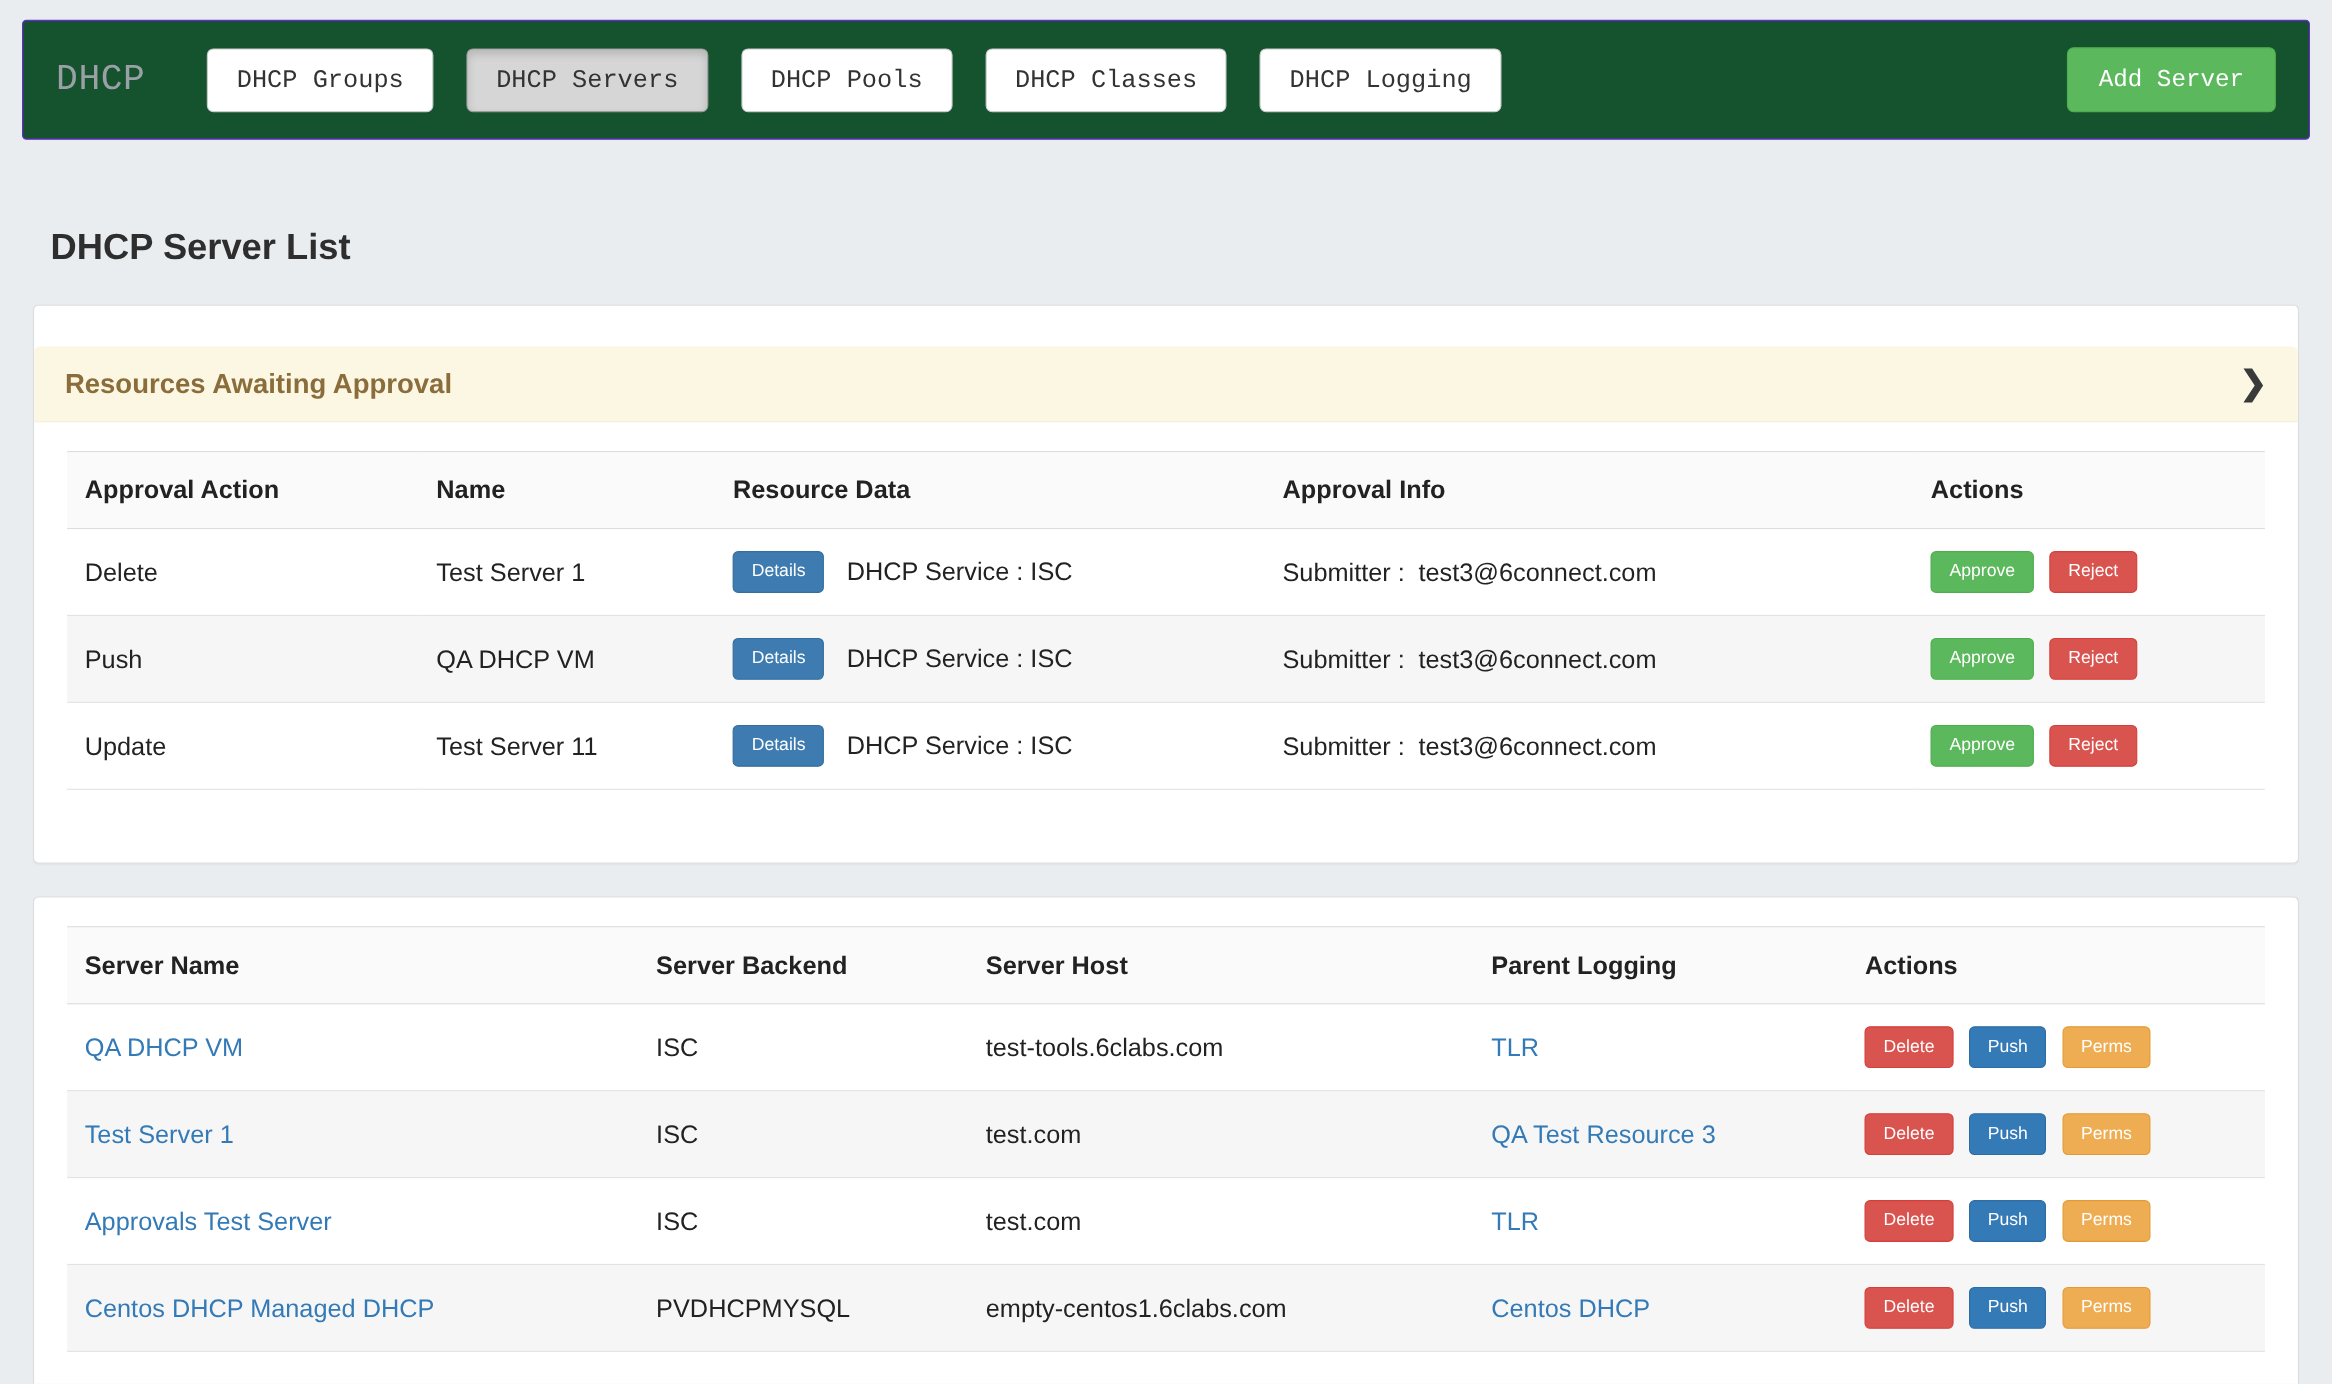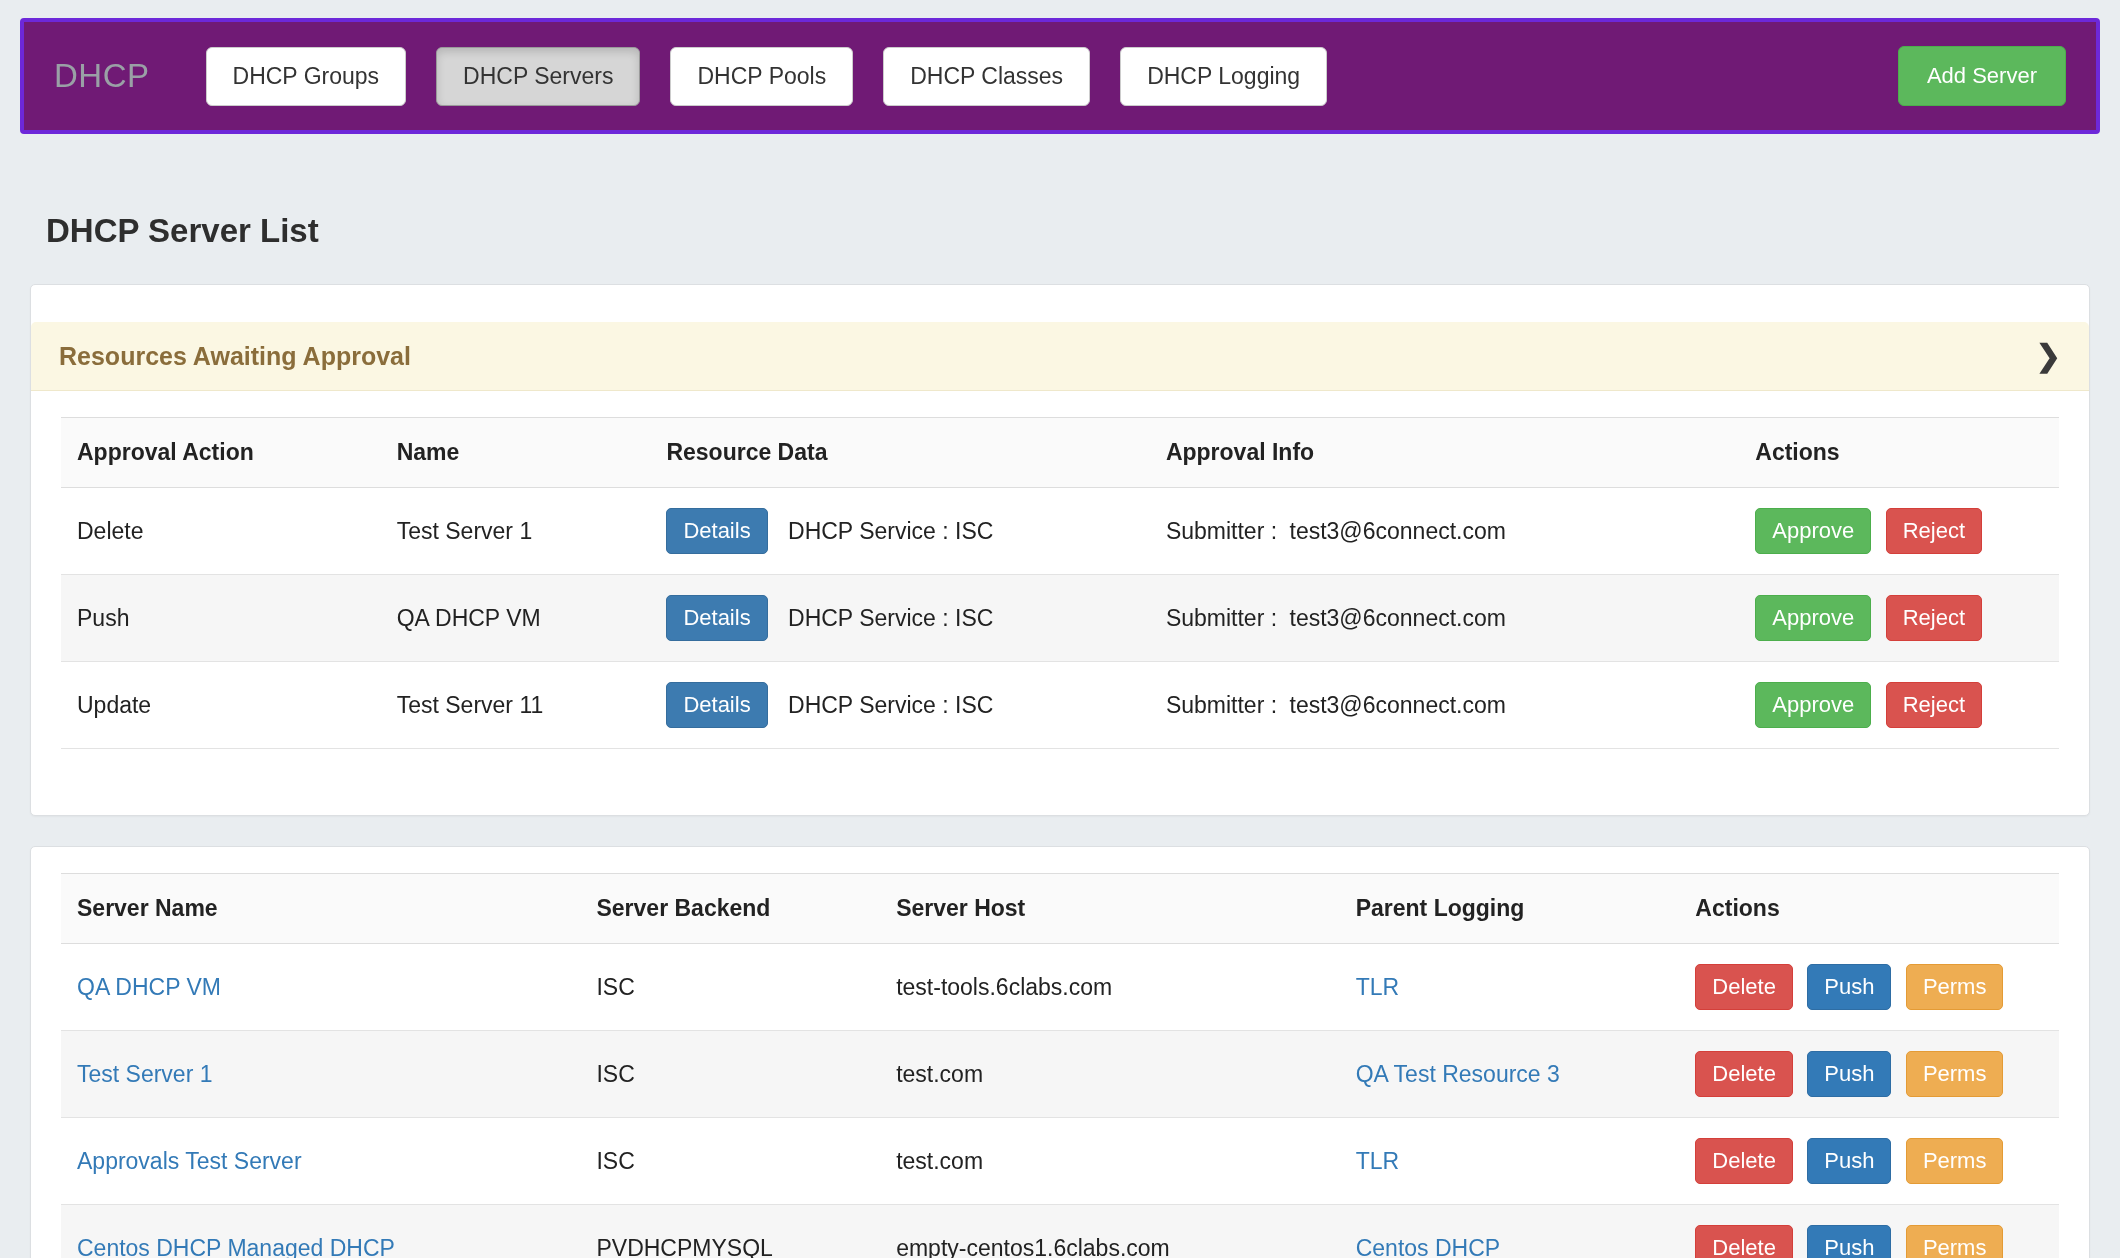--- a/index.html
+++ b/index.html
@@ -10,26 +10,27 @@
     height: 1258px;
     background: #e9edf0;
     font-family: "Liberation Sans", sans-serif;
     color: #333;
     overflow: hidden;
   }
 
   
   .topbar {
     margin: 18px 20px 0;
-    background: #701a75;
-    border: 4px solid #6d28d9;
+    background: #14532d;
+    border: 1px solid #6d28d9;
     border-radius: 4px;
     display: flex;
     align-items: center;
     padding: 24px 30px;
+    font-family: Liberation Mono, monospace;
   }
   .brand {
     font-size: 33px;
     color: #9aa0a6;
     margin-right: 56px;
     letter-spacing: 0.5px;
   }
   .tab-btn {
     font-family: inherit;
     font-size: 23px;
@@ -122,21 +123,21 @@
     white-space: nowrap;
   }
   tbody tr:nth-child(even) { background: #f6f6f6; }
 
   a.link { color: #337ab7; text-decoration: none; cursor: pointer; }
 
   
   .btn {
     font-family: inherit;
     display: inline-block;
-    font-size: 22px;
+    font-size: 16px;
     color: #fff;
     border: 1px solid transparent;
     border-radius: 5px;
     padding: 9px 16px;
     cursor: pointer;
     vertical-align: middle;
   }
   .btn + .btn { margin-left: 8px; }
   .btn-details { background: #3d7bb0; border-color: #356d9d; margin-right: 14px; }
   .btn-approve { background: #5cb85c; border-color: #4cae4c; }

